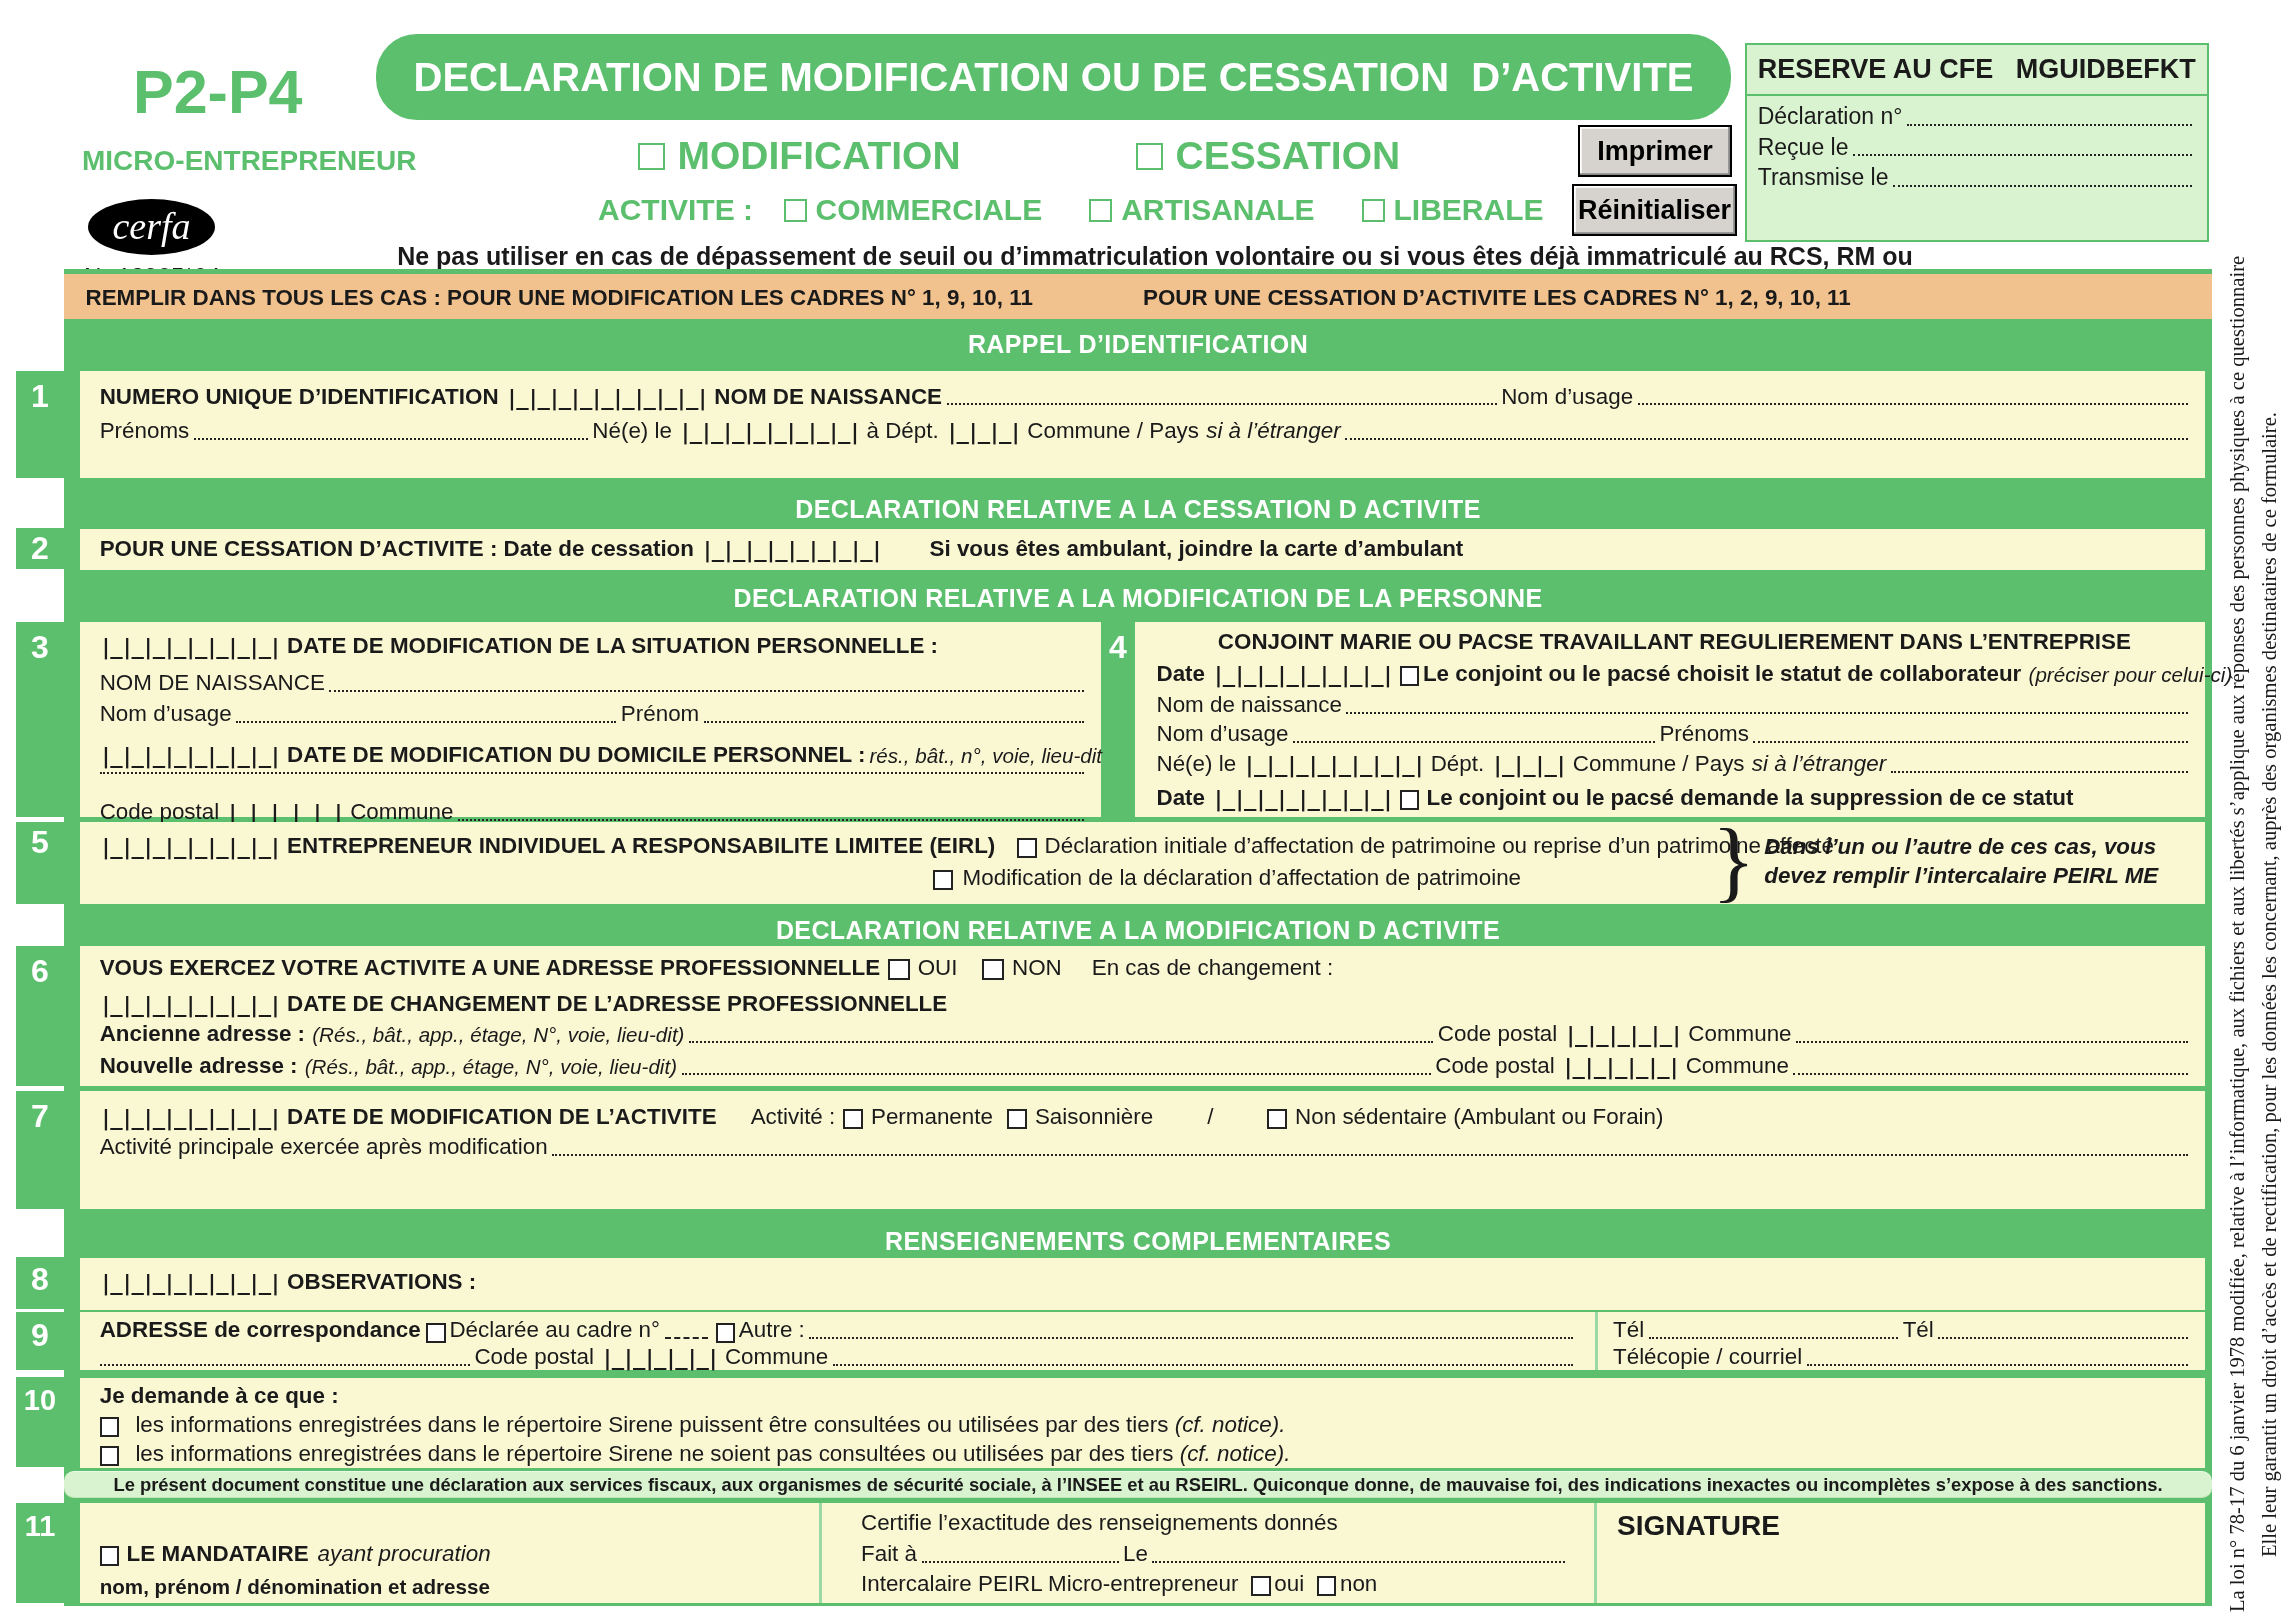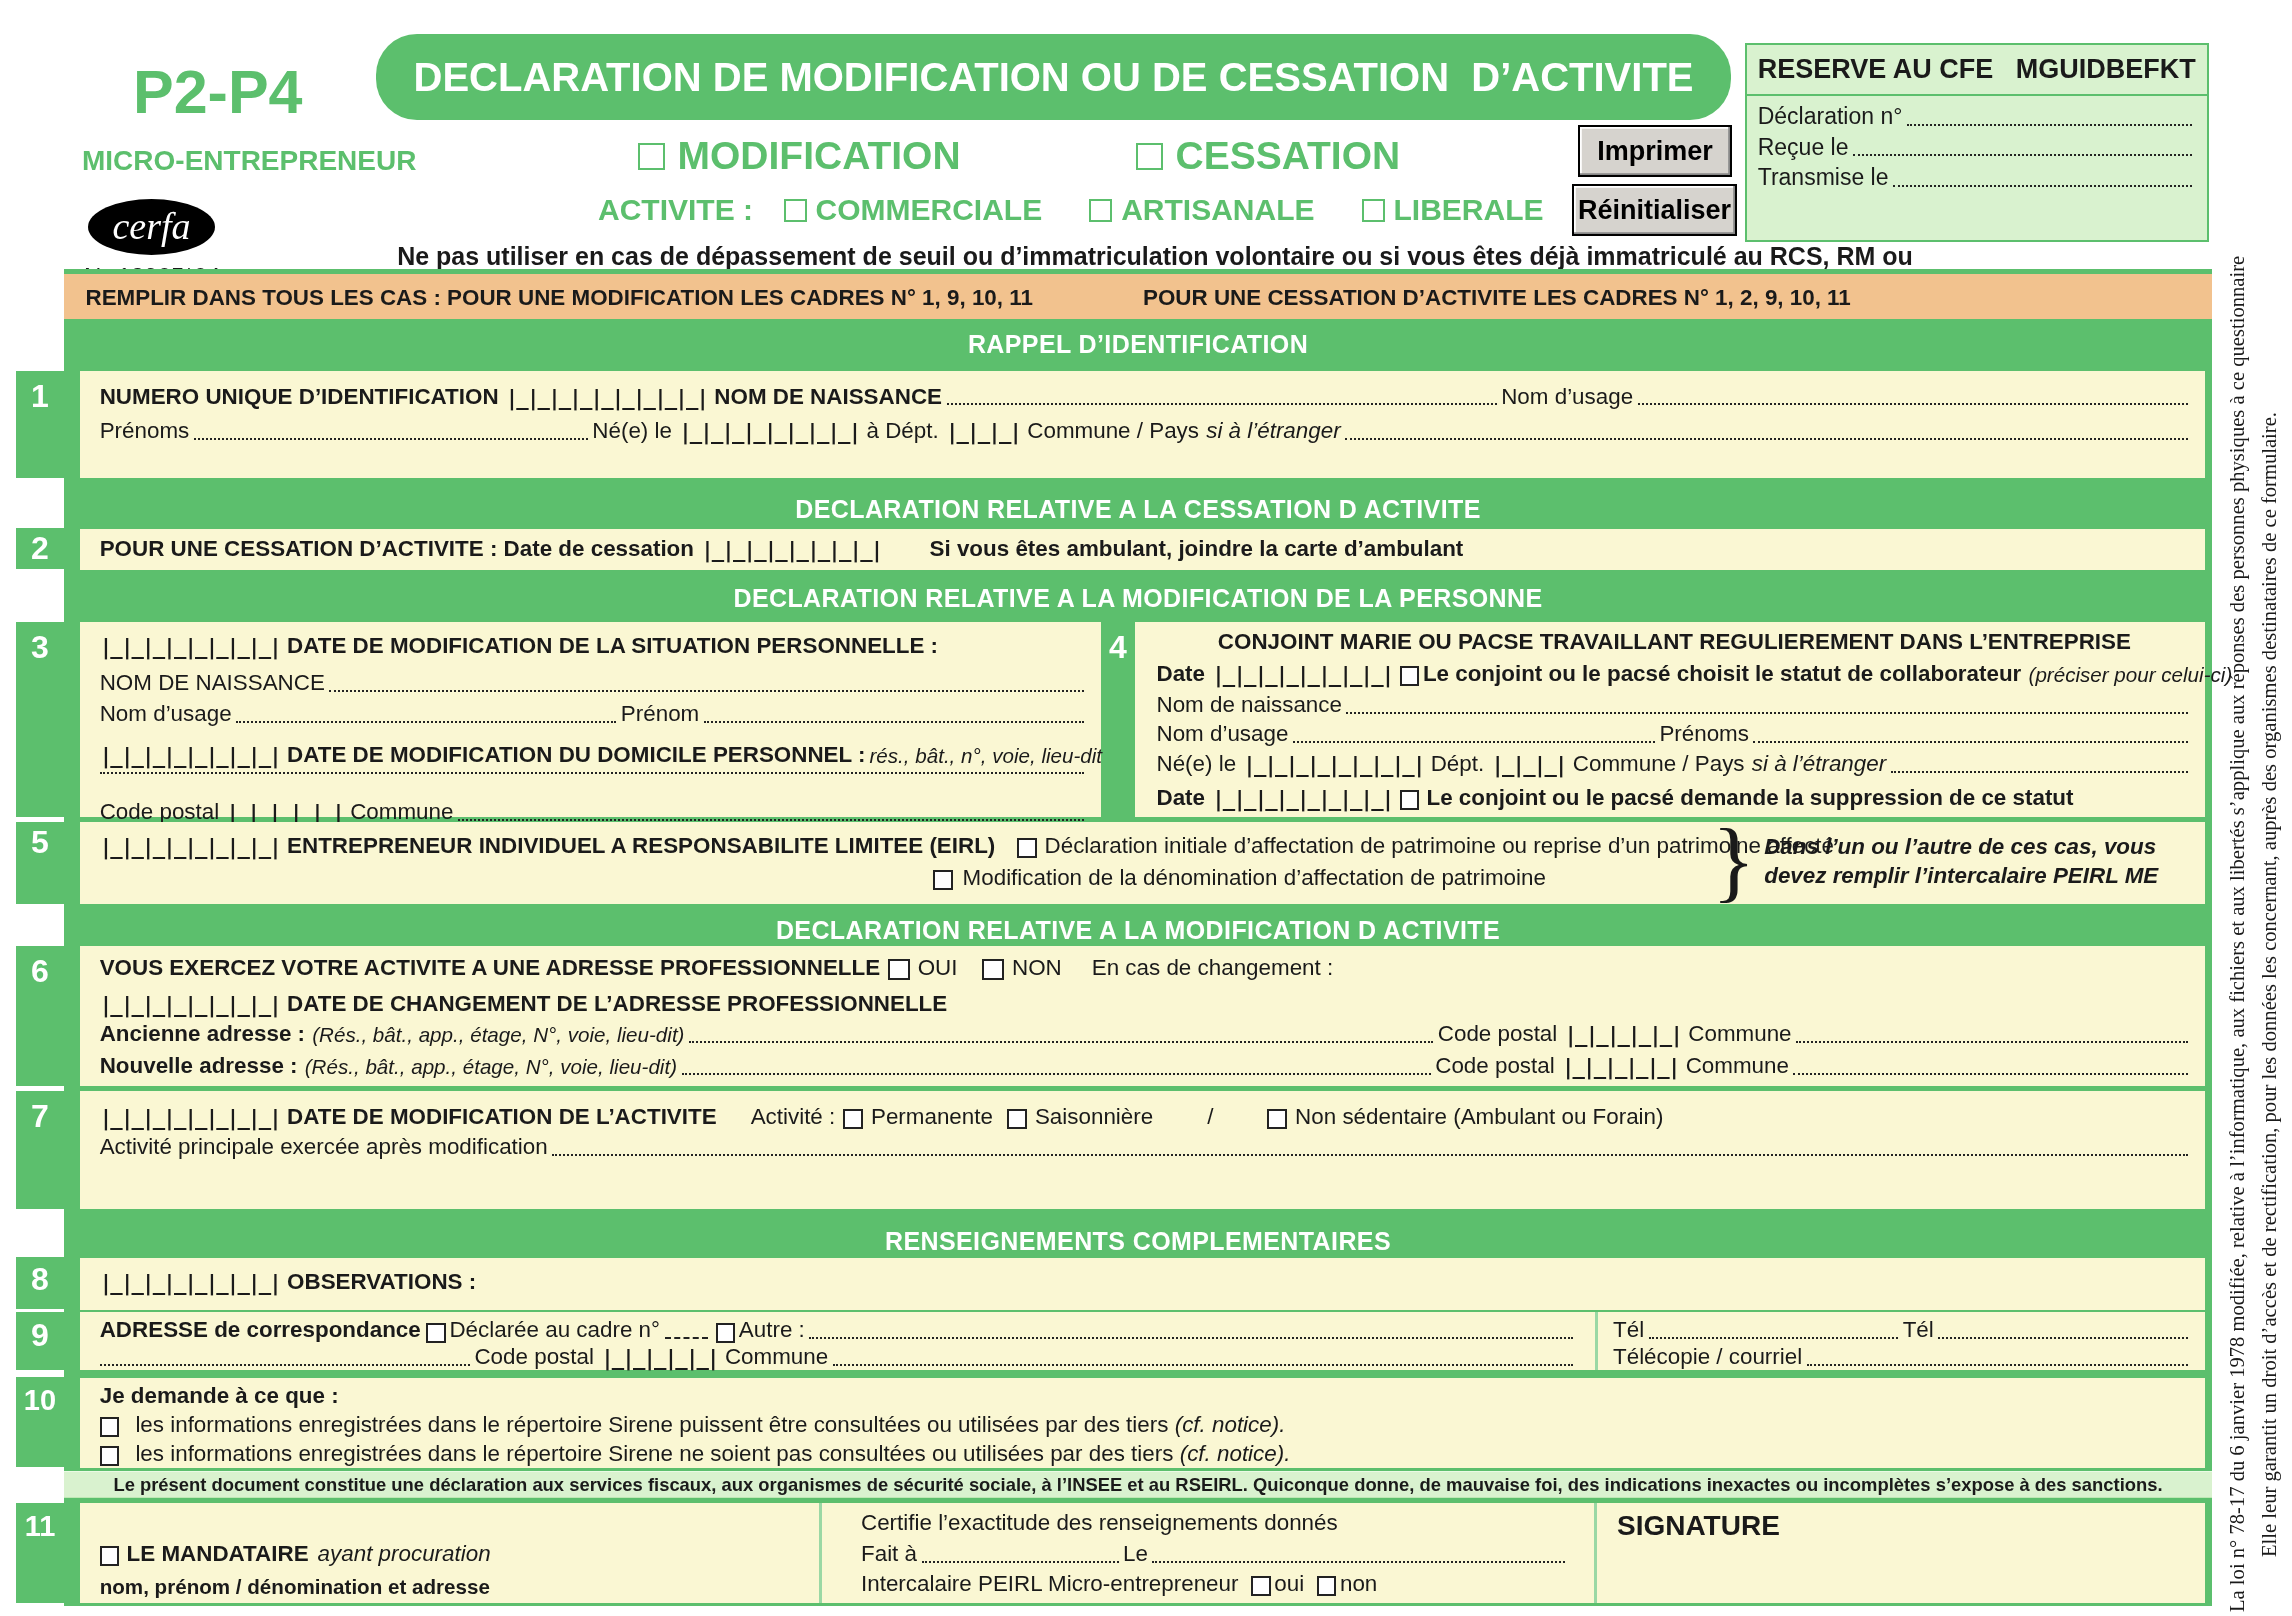--- a/index.html
+++ b/index.html
@@ -35,21 +35,21 @@
   .b{font-weight:bold;}
   .i{font-style:italic;}
   .sm{font-size:20.6px;}
   .comb{font-family:"DejaVu Sans Mono",monospace;font-weight:bold;font-size:20.6px;letter-spacing:-1.8px;margin:0 7.2px;}
   .cb{width:21.5px;height:21.5px;border:2.7px solid #222;background:#fff;margin:0 8px 0.9px;}
   .cb.small{width:19.7px;height:19.7px;}
   .gcb{width:27px;height:27px;border:2.7px solid var(--green);background:#fff;display:inline-block;}
   .vtext{position:absolute;transform:rotate(-90deg);transform-origin:0 0;white-space:nowrap;
          font-family:"Liberation Serif",serif;font-size:20.6px;}
   .finebar{position:absolute;left:0;right:0;background:var(--lgreen);text-align:center;
-           font-weight:bold;font-size:18.4px;border-top:1.8px solid #eafae4;border-bottom:1.8px solid #bfe8b4;}
+           font-weight:bold;font-size:18.4px;border-top:1.8px solid #eafae4;border-bottom:1.8px solid #bfe8b4;border-radius:10px;}
   .col-divider{position:absolute;top:0;bottom:0;width:2.7px;background:#9ad8a4;}
   .brace{font-size:90px;font-weight:200;line-height:70px;font-family:"Liberation Serif",serif;}
   .cerfa{background:#000;border-radius:50%;color:#fff;text-align:center;
          font-family:"Liberation Serif",serif;font-style:italic;font-size:38px;line-height:54px;}
 </style>
 </head>
 <body>
 
 <div class="page">
 
@@ -231,21 +231,21 @@
 
     <div class="box" style="top:553px;height:82px;">
       <div class="line" style="left:19.7px;top:10.7px;">
         <span class="comb" style="margin-left:0;">|_|_|_|_|_|_|_|_|</span>
         <span class="b">ENTREPRENEUR INDIVIDUEL A RESPONSABILITE LIMITEE (EIRL)</span>
         <span class="cb small" style="margin-left:21.5px;"></span>
         <span>Déclaration initiale d’affectation de patrimoine ou reprise d’un patrimoine affecté</span>
       </div>
       <div class="line" style="left:853px;top:43px;">
         <span class="cb small" style="margin-left:0;margin-right:9.9px;"></span>
-        <span>Modification de la dénomination d’affectation de patrimoine</span>
+        <span>Modification de la déclaration d’affectation de patrimoine</span>
       </div>
       <div class="abs" style="left:1632px;top:3.6px;display:flex;align-items:center;">
         <span class="brace">}</span>
         <span class="b i" style="font-size:22.4px;margin-left:9px;line-height:29px;">
           <span style="display:block;">Dans l’un ou l’autre de ces cas, vous</span>
           <span style="display:block;">devez remplir l’intercalaire PEIRL ME</span>
         </span>
       </div>
     </div>
 

